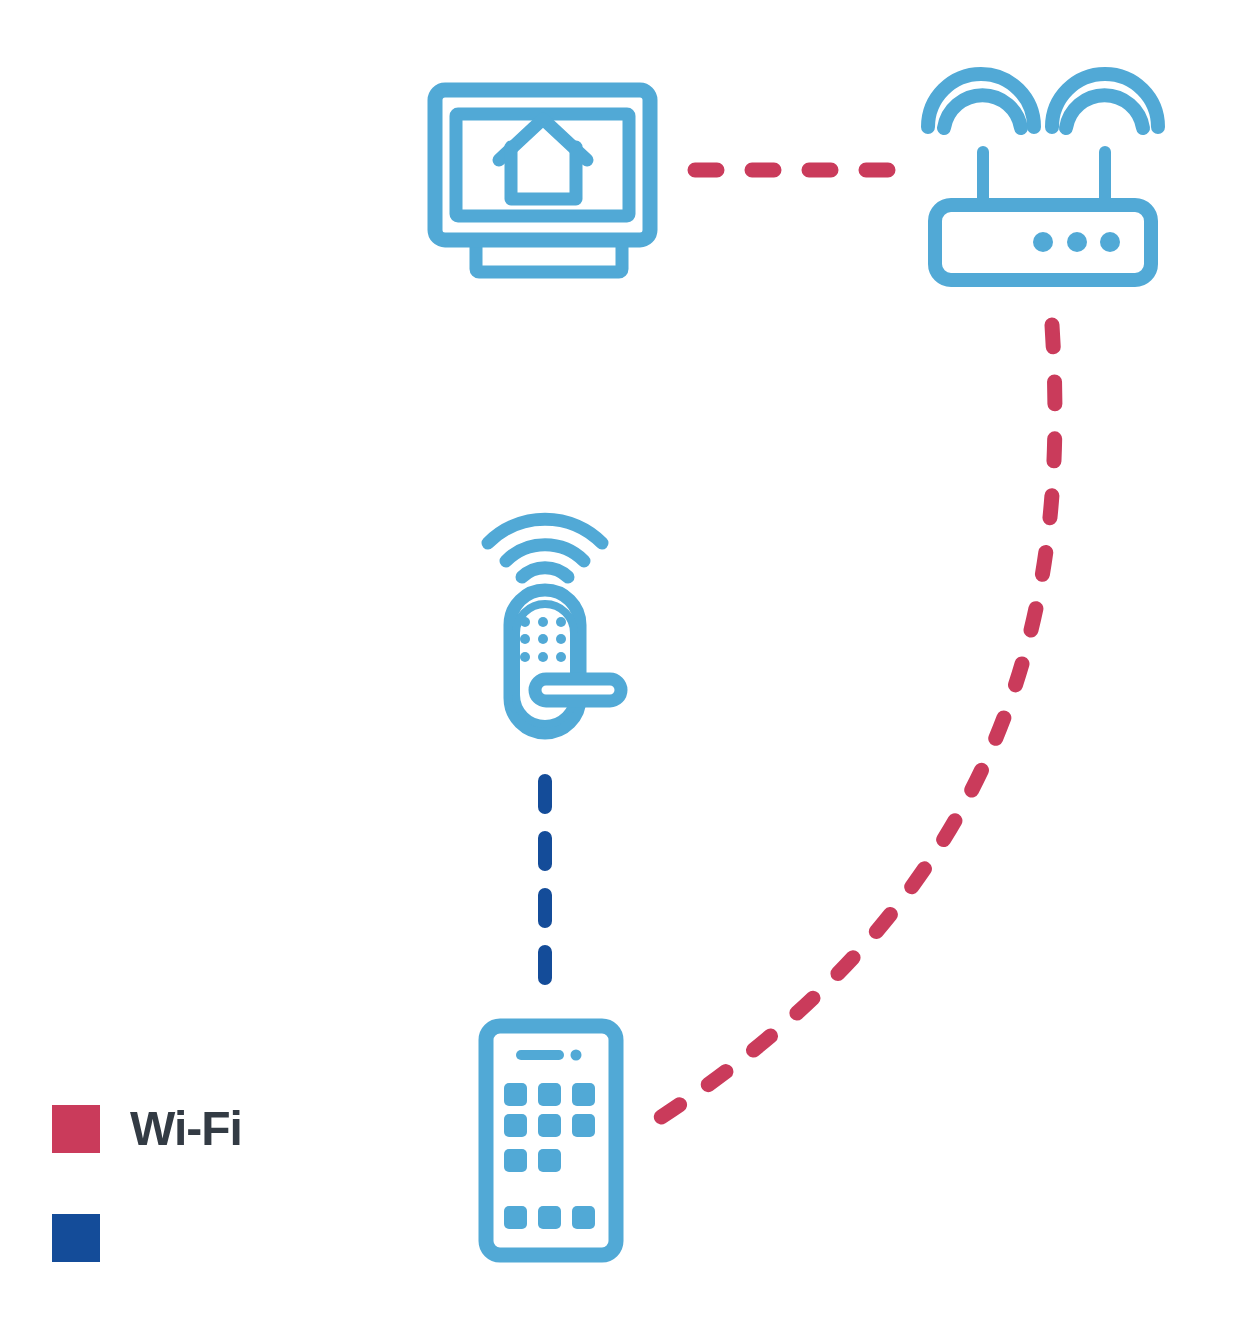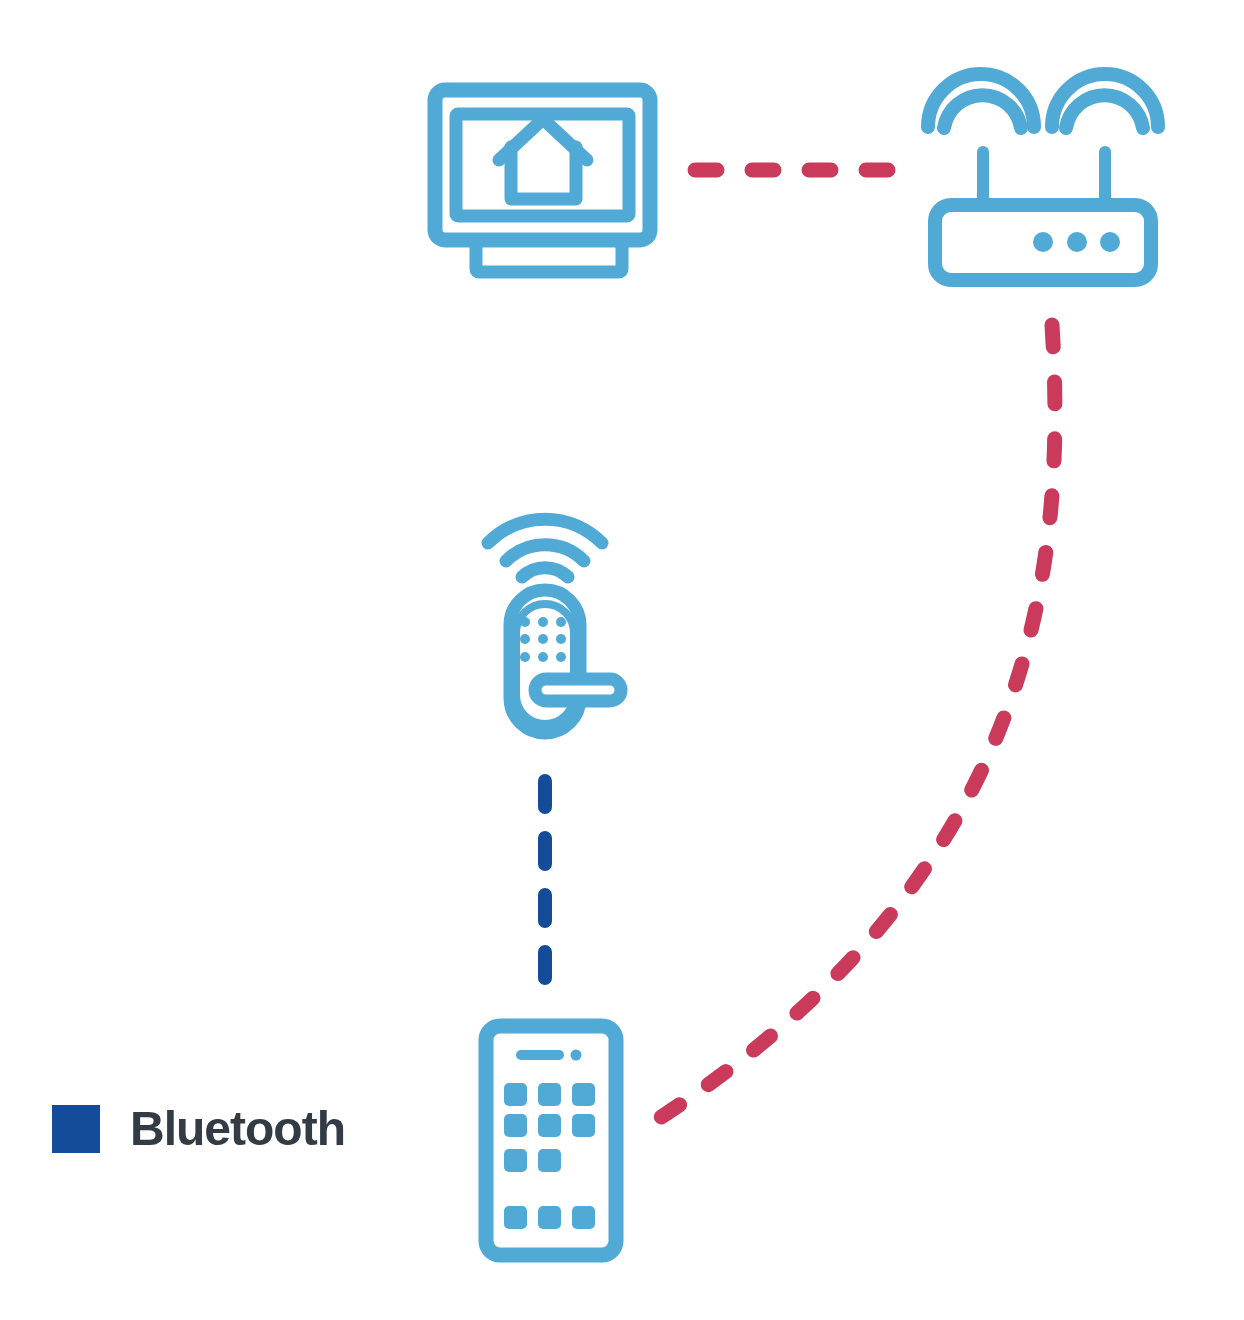--- a/index.html
+++ b/index.html
@@ -138,18 +138,21 @@
       <g>
         <rect class="fill-device" x="504" y="1206" width="23" height="23" rx="5"></rect>
         <rect class="fill-device" x="538" y="1206" width="23" height="23" rx="5"></rect>
         <rect class="fill-device" x="572" y="1206" width="23" height="23" rx="5"></rect>
       </g>
     </g>
   </svg>
 
   <div class="legend">
     <div class="legend-item">
+      <div class="legend-swatch" style="background-color: rgb(202, 59, 91);"></div>
+      <div class="legend-label">Wi-Fi</div>
+    </div>
+    <div class="legend-item">
       <div class="legend-swatch" style="background-color: rgb(20, 76, 153);"></div>
-      <div class="legend-label">Bluetooth</div>
     </div>
   </div>
 
 </div>
 
 </body></html>

